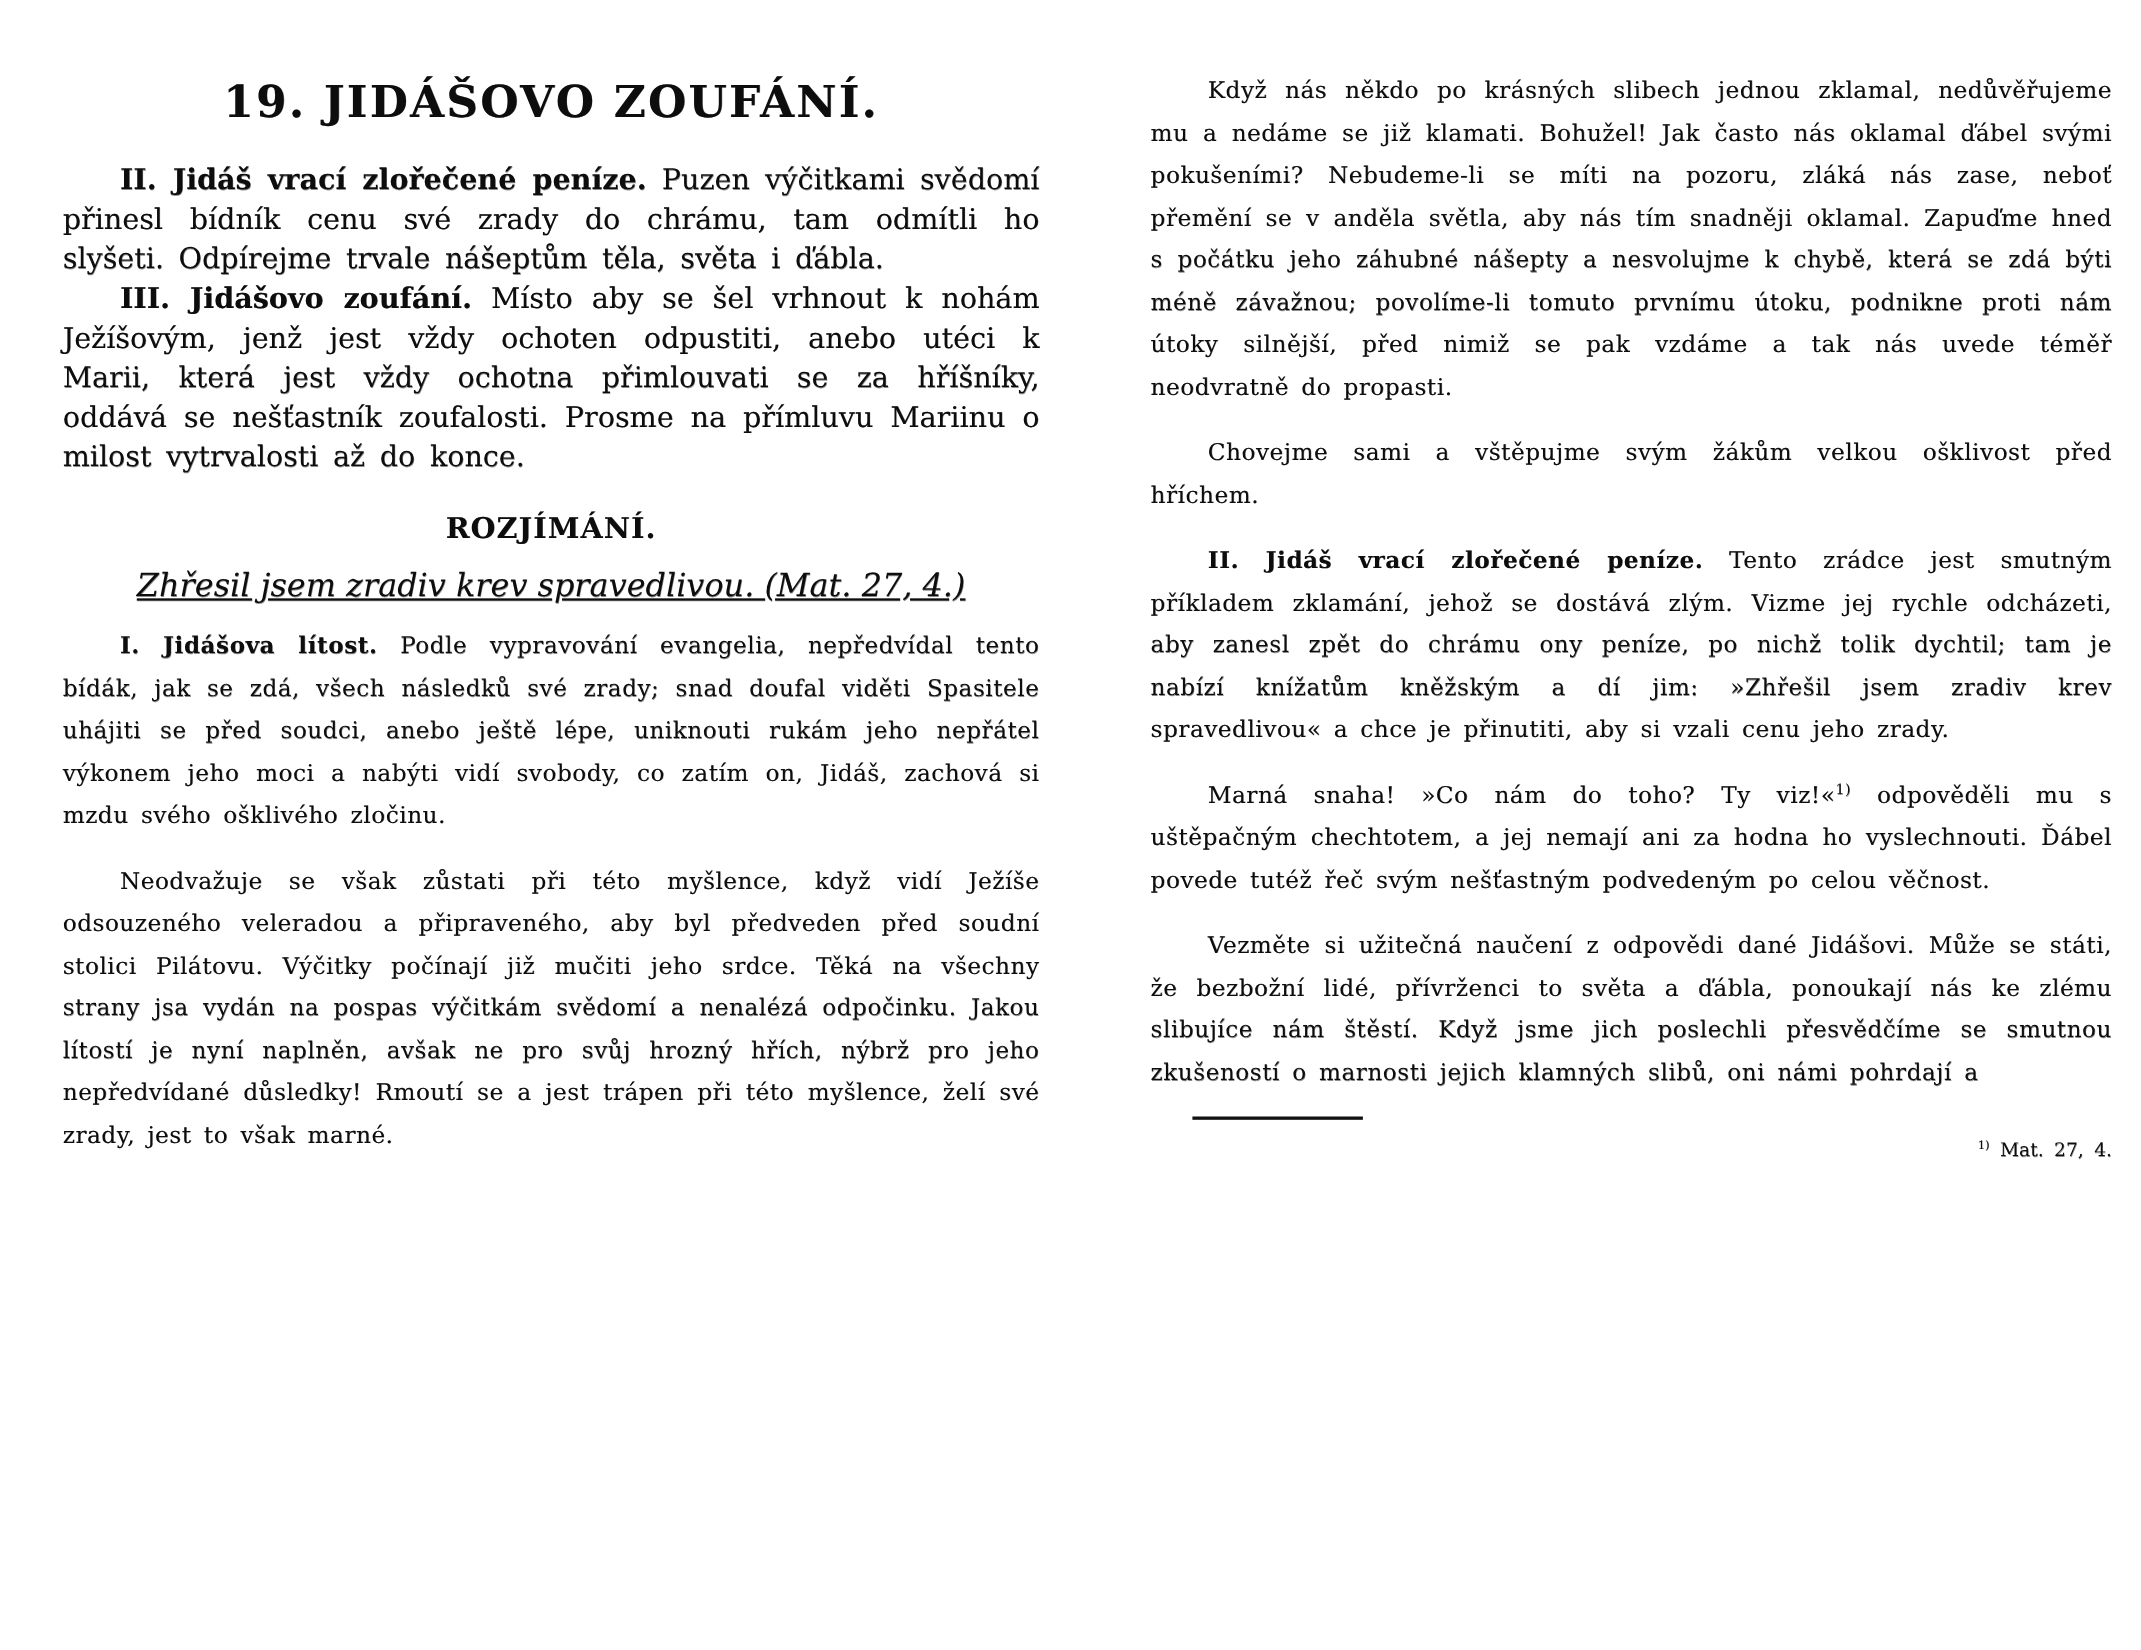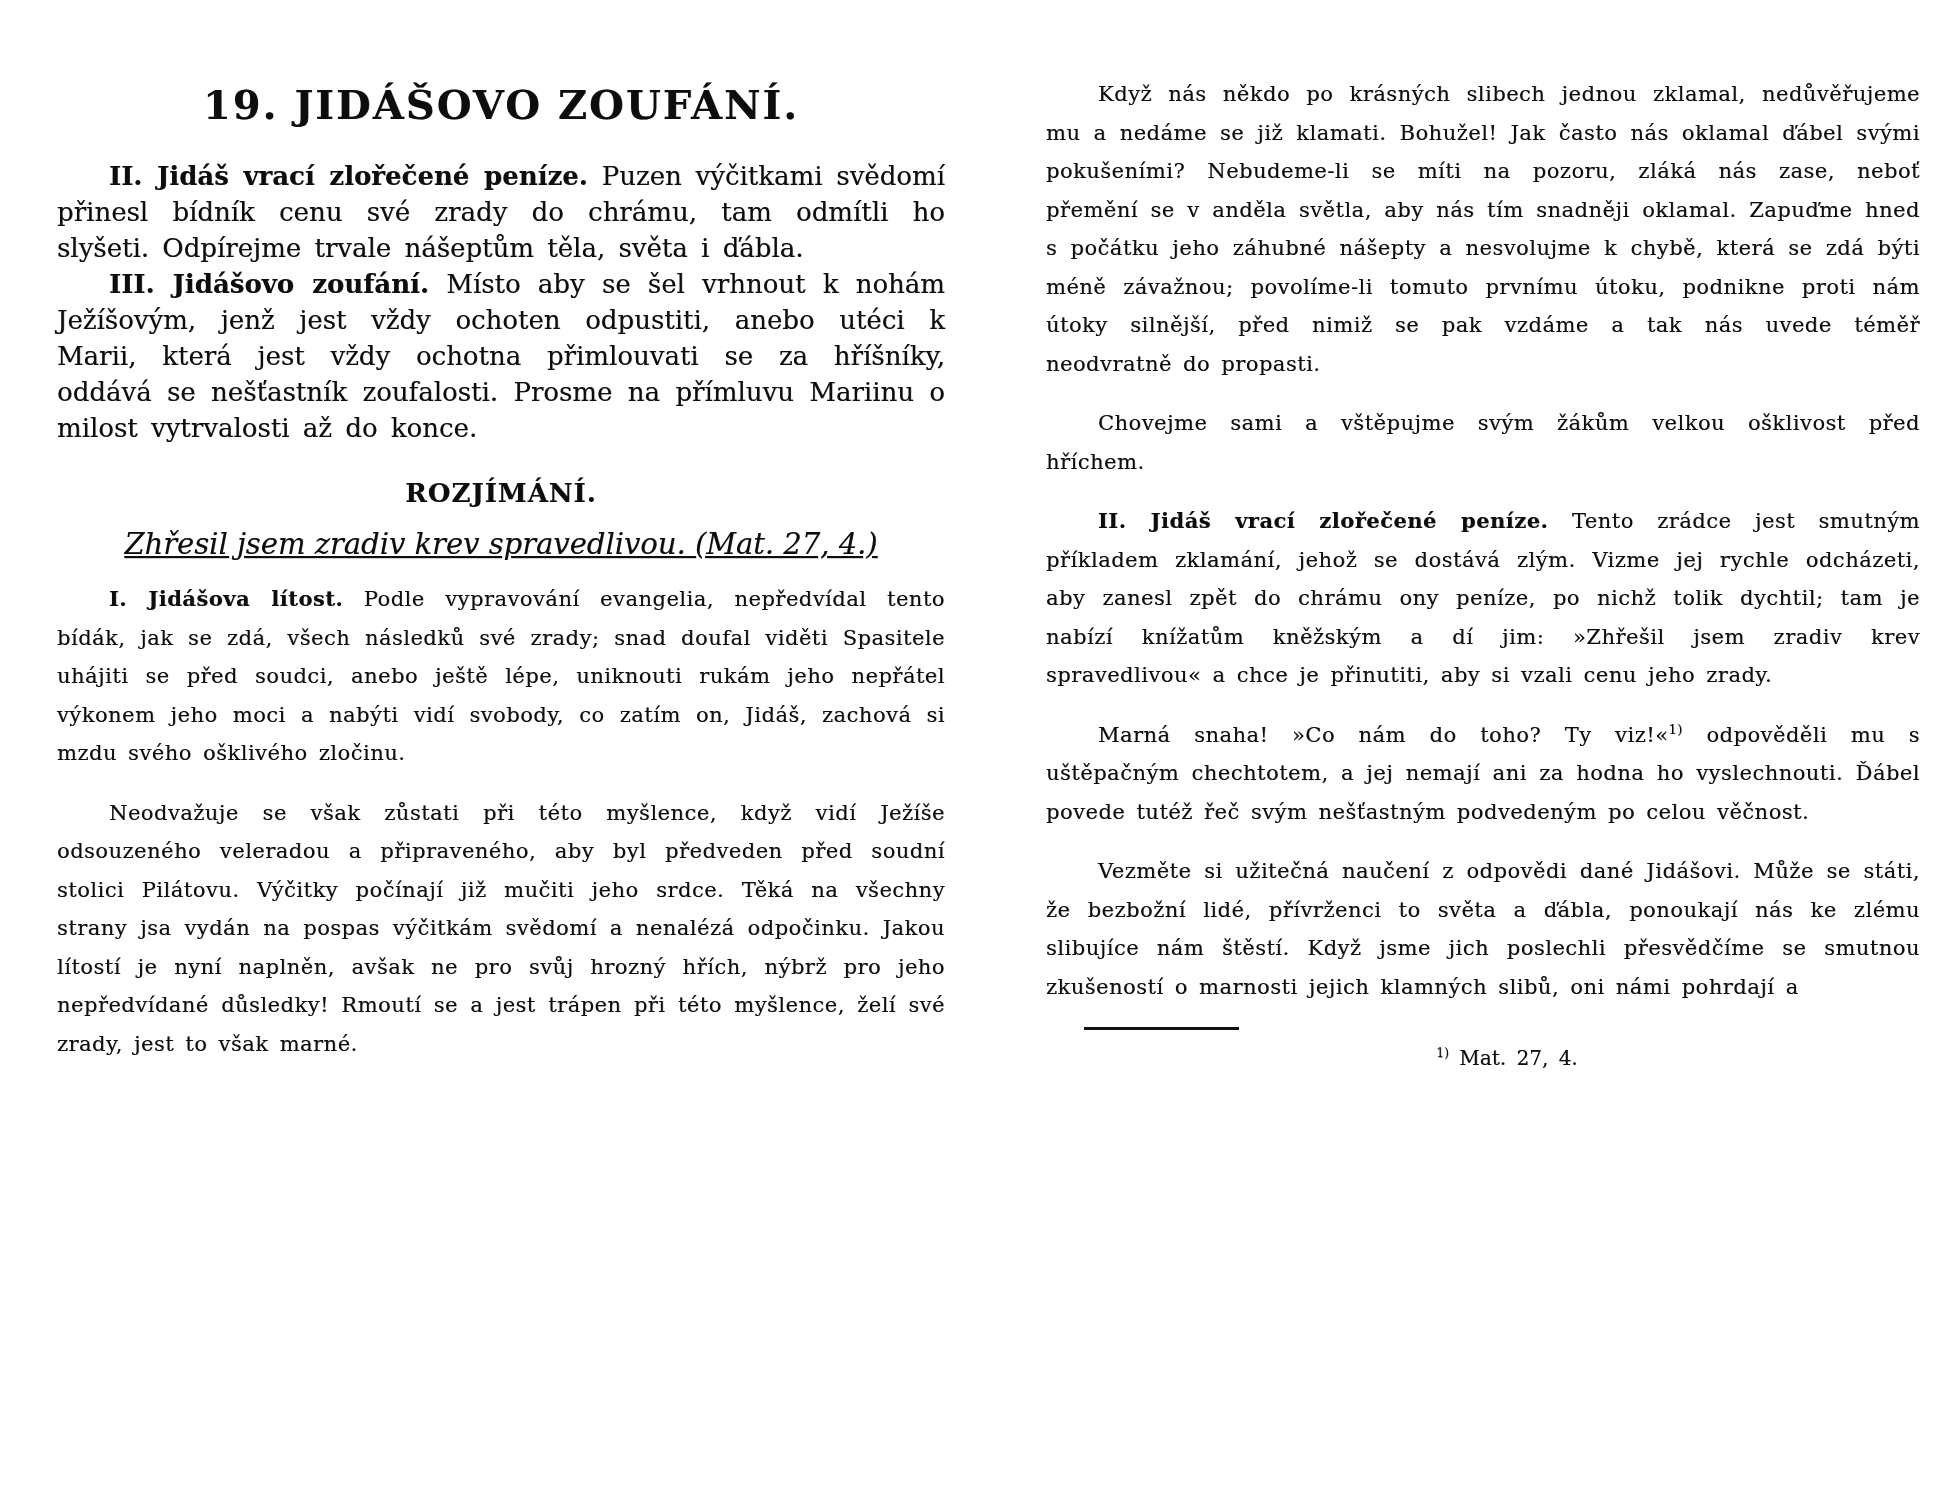--- a/index.html
+++ b/index.html
@@ -9,21 +9,20 @@
   }
   .page {
     position: relative;
     width: 1946px;
     height: 1204px;
     background: #ffffff;
     color: #0d0d0d;
     font-family: "DejaVu Serif", serif;
     overflow: hidden;
     text-shadow: 0.4px 0.4px 0 rgba(0,0,0,0.45);
-    margin-top: 12px;
   }
   .col {
     position: absolute;
     text-align: justify;
   }
   .col-left  { left: 57px;  top: 70px; width: 888px; }
   .col-right { left: 1046px; top: 63px; width: 874px; }
 
   h1.chapter {
     font-size: 40px;
@@ -74,24 +73,24 @@
   .footnote {
     margin-top: 18px;
   }
   .footnote-rule {
     width: 155px;
     height: 3px;
     background: #111;
     margin: 0 0 12px 38px;
   }
   .footnote-text {
-    font-size: 20px;
+    font-size: 17px;
     line-height: 32px;
     margin: 0 0 0 48px;
-    text-align: center;
+    text-align: right;
     word-spacing: 4px;
   }
   .page-number {
     position: absolute;
     left: 1033px;
     top: 1438px;
     font-size: 41px;
     letter-spacing: 1px;
   }
 </style>

